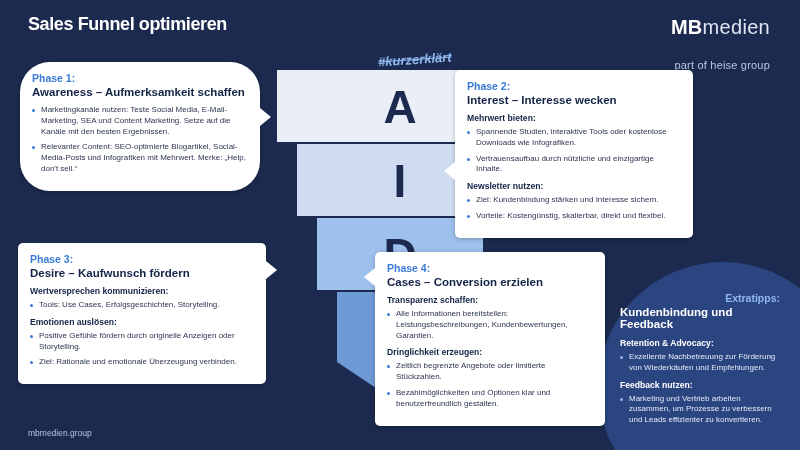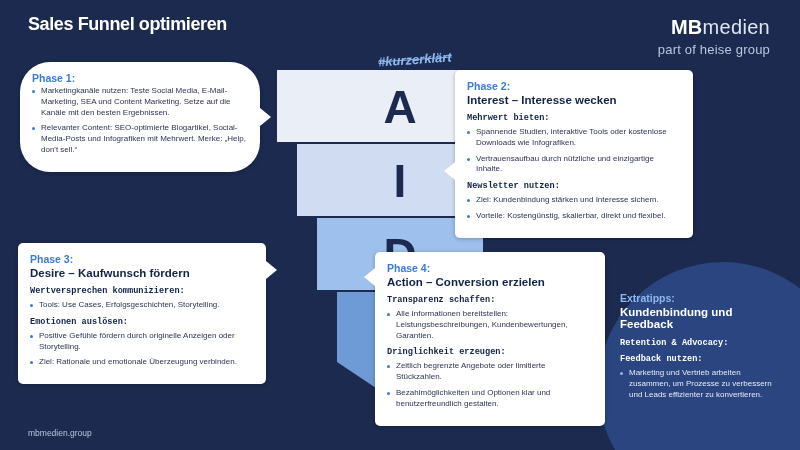--- a/index.html
+++ b/index.html
@@ -34,23 +34,23 @@
     text-align: right;
     color: #ffffff;
   }
   .logo-main {
     font-size: 20px;
     font-weight: bold;
     letter-spacing: 0.3px;
   }
   .logo-main .light { font-weight: normal; color: #dfe6f3; }
   .logo-sub {
-    font-size: 13px;
+    font-size: 11px;
     color: #b9c6de;
-    margin-top: 3px;
+    margin-top: 20px;
     letter-spacing: 0.2px;
   }
   .hashtag {
     position: absolute;
     left: 378px;
     top: 52px;
     color: #8fb8ef;
     font-size: 13px;
     font-style: italic;
     font-weight: bold;
@@ -121,21 +121,20 @@
     font-size: 11.5px;
     font-weight: bold;
     color: #132346;
     margin-bottom: 7px;
   }
   .sub {
     font-size: 8.6px;
     font-weight: bold;
     color: #132346;
     margin: 6px 0 4px 0;
-    font-family: Liberation Mono, monospace;
   }
   ul { list-style: none; }
   li {
     position: relative;
     font-size: 8px;
     line-height: 1.35;
     color: #2c3550;
     padding-left: 9px;
     margin-bottom: 5px;
   }
@@ -188,21 +187,21 @@
     border-radius: 50%;
     background: #2b4580;
   }
   .extras {
     position: absolute;
     left: 620px;
     top: 292px;
     width: 160px;
     color: #ffffff;
   }
-  .extras .phase { color: #8fb8ef; }
+  .extras .phase { color: #8fb8ef; text-align: right; }
   .extras .heading { color: #ffffff; margin-bottom: 8px; }
   .extras .sub { color: #ffffff; }
   .extras li { color: #e3eaf7; }
   .extras li::before { background: #8fb8ef; }
 </style>
 </head>
 <body>
 
 <div class="stage">
 
@@ -228,20 +227,21 @@
       <div class="fl-letter">D</div>
     </div>
     <div class="fl fl-ac">
       <div class="fl-letter">A</div>
     </div>
     <div class="fl fl-tip"></div>
   </div>
 
   <div class="card" id="card-p1">
     <div class="phase">Phase 1:</div>
+    <div class="heading">Awareness – Aufmerksamkeit schaffen</div>
     <ul>
       <li>Marketingkanäle nutzen: Teste Social Media, E-Mail-Marketing, SEA und Content Marketing. Setze auf die Kanäle mit den besten Ergebnissen.</li>
       <li>Relevanter Content: SEO-optimierte Blogartikel, Social-Media-Posts und Infografiken mit Mehrwert. Merke: „Help, don't sell.“</li>
     </ul>
   </div>
 
   <div class="card" id="card-p2">
     <div class="phase">Phase 2:</div>
     <div class="heading">Interest – Interesse wecken</div>
     <div class="sub">Mehrwert bieten:</div>
@@ -265,38 +265,41 @@
     </ul>
     <div class="sub">Emotionen auslösen:</div>
     <ul>
       <li>Positive Gefühle fördern durch originelle Anzeigen oder Storytelling.</li>
       <li>Ziel: Rationale und emotionale Überzeugung verbinden.</li>
     </ul>
   </div>
 
   <div class="card" id="card-p4">
     <div class="phase">Phase 4:</div>
-    <div class="heading">Action – Conversion erzielen</div>
+    <div class="heading">Cases – Conversion erzielen</div>
     <div class="sub">Transparenz schaffen:</div>
     <ul>
       <li>Alle Informationen bereitstellen: Leistungsbeschreibungen, Kundenbewertungen, Garantien.</li>
     </ul>
     <div class="sub">Dringlichkeit erzeugen:</div>
     <ul>
       <li>Zeitlich begrenzte Angebote oder limitierte Stückzahlen.</li>
     </ul>
     <ul>
       <li>Bezahlmöglichkeiten und Optionen klar und benutzerfreundlich gestalten.</li>
     </ul>
   </div>
 
   <div class="extras">
     <div class="phase">Extratipps:</div>
     <div class="heading">Kundenbindung und Feedback</div>
     <div class="sub">Retention &amp; Advocacy:</div>
+    <ul>
+      <li>Exzellente Nachbetreuung zur Förderung von Wiederkäufen und Empfehlungen.</li>
+    </ul>
     <div class="sub">Feedback nutzen:</div>
     <ul>
       <li>Marketing und Vertrieb arbeiten zusammen, um Prozesse zu verbessern und Leads effizienter zu konvertieren.</li>
     </ul>
   </div>
 
   <div class="footer">mbmedien.group</div>
 
 </div>
 

